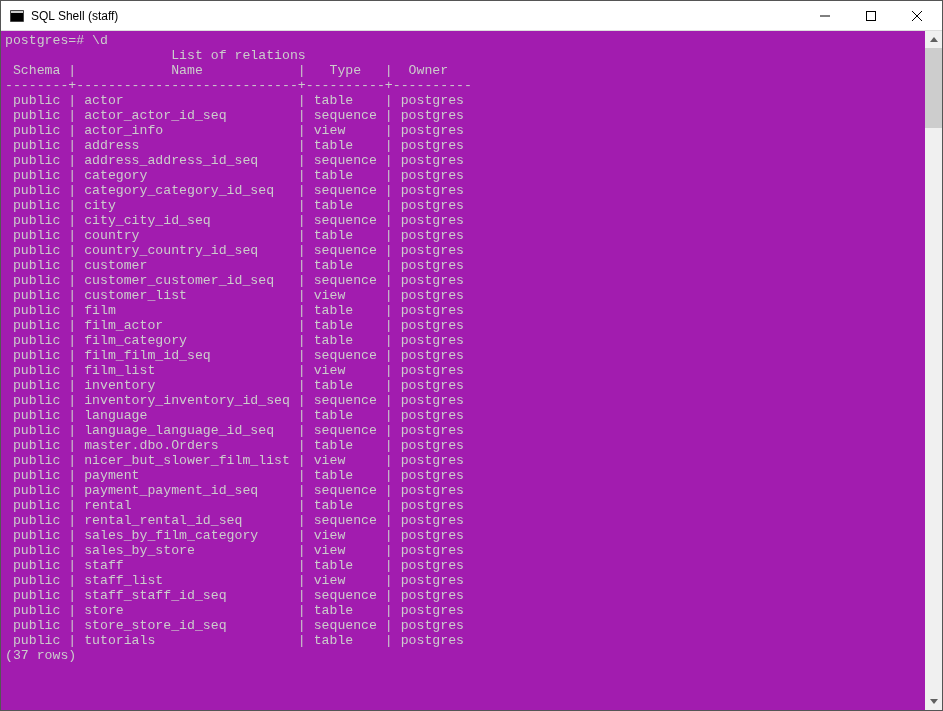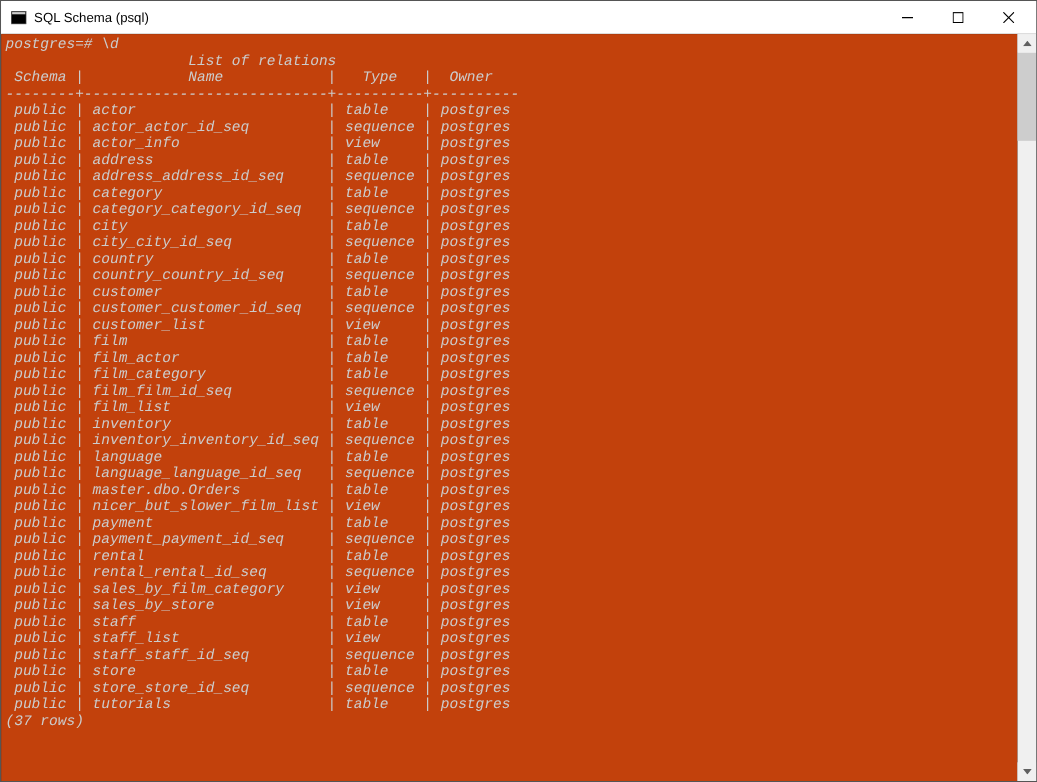--- a/index.html
+++ b/index.html
@@ -41,29 +41,28 @@
     font-size: 10px;
     color: #000;
   }
   .terminal-area {
     display: flex;
     height: calc(100% - 30px);
     background: #0c0c0c;
   }
   .terminal {
     flex: 1;
-    background: #c2410c;
+    background: #a21caf;
     color: #cccccc;
     font-size: 13.2px;
     line-height: 15px;
     padding: 2px 0 0 4px;
     white-space: pre;
     overflow: hidden;
     letter-spacing: 0px;
-    font-style: italic;
   }
   .scrollbar {
     width: 17px;
     background: #f0f0f0;
     position: relative;
   }
   .scroll-up, .scroll-down {
     height: 17px;
     background: #f0f0f0;
     display: flex;
@@ -84,21 +83,21 @@
 </head>
 <body>
 
 <div class="titlebar">
   <span class="app-icon">
     <svg width="14" height="12" viewBox="0 0 14 12">
       <rect x="0" y="0" width="14" height="12" fill="#000" stroke="#888" stroke-width="1"></rect>
       <rect x="1" y="1" width="12" height="2" fill="#ccc"></rect>
     </svg>
   </span>
-  <span class="title">SQL Schema (psql)</span>
+  <span class="title">SQL Shell (staff)</span>
   <div class="win-controls">
     <div class="win-btn">
       <svg width="10" height="10">
           <line x1="0" y1="5" x2="10" y2="5" stroke="#000" stroke-width="1"></line>
         </svg>
     </div>
     <div class="win-btn">
       <svg width="10" height="10">
           <rect x="0.5" y="0.5" width="9" height="9" fill="none" stroke="#000" stroke-width="1"></rect>
         </svg>

